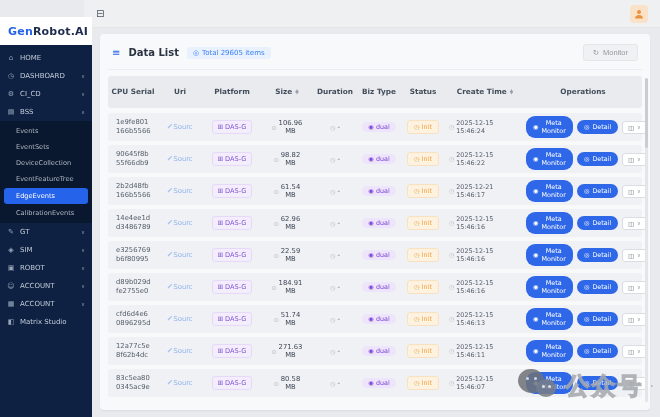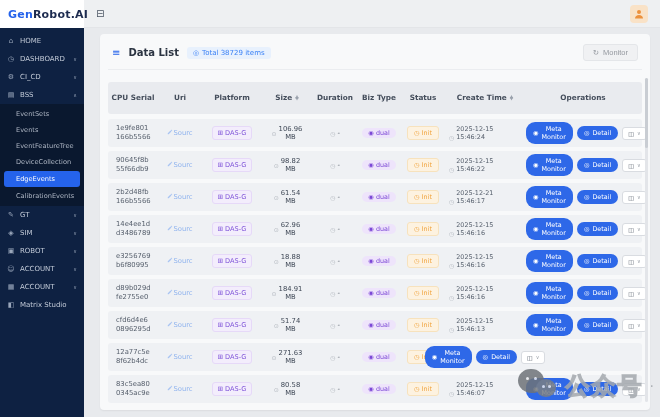--- a/index.html
+++ b/index.html
@@ -2,21 +2,21 @@
 <html><head>
 <meta charset="utf-8">
 <style>
   * { margin:0; padding:0; box-sizing:border-box; }
   html,body { width:660px; height:417px; overflow:hidden; }
   body {
     font-family:"DejaVu Sans","Liberation Sans",sans-serif;
     background:#e8eaed; position:relative; font-size:8px; color:#3a4352;
   }
   
-  .sidebar { position:absolute; left:0; top:0; bottom:0; width:84px; background:#0e2142; z-index:2; }
+  .sidebar { position:absolute; left:0; top:17px; bottom:0; width:92px; background:#0e2142; z-index:2; }
   .logo { height:28px; background:#ffffff; display:flex; align-items:center; padding-left:8px; font-weight:bold; font-size:11px; letter-spacing:.2px; }
   .logo .p1 { color:#2563eb; }
   .logo .p2 { color:#1d2b4f; }
   .nav { padding-top:4px; }
   .nav-item { display:flex; align-items:center; gap:5px; padding:5px 7px; color:#c3cbd8; font-size:7px; cursor:pointer; }
   .nav-item .nico { font-size:7px; width:8px; text-align:center; color:#9aa7bb; }
   .nav-item .nlabel { flex:1; white-space:nowrap; overflow:hidden; }
   .nav-item .chev { font-size:5px; color:#8e9bb0; }
   .submenu { background:#0a182f; padding:2px 0; }
   .sub-item { padding:4px 6px 4px 16px; color:#aeb6c4; font-size:6.6px; white-space:nowrap; overflow:hidden; cursor:pointer; }
@@ -33,36 +33,36 @@
   .bsep { color:#c0c6cd; }
   
   .card { position:absolute; left:16px; right:10px; top:34px; bottom:7px; background:#f8f9fa; border-radius:4px; box-shadow:0 1px 2px rgba(0,0,0,.06); padding:8px 8px 6px 8px; overflow:hidden; }
   .card-head { display:flex; align-items:center; gap:8px; padding:2px 4px 8px 4px; border-bottom:1px solid #ebedf0; }
   .dl-icon { color:#2563eb; font-size:10px; }
   .card-title { font-size:10px; font-weight:bold; color:#2b3442; }
   .total-badge { background:#e8f1fd; color:#3b82f6; font-size:7px; padding:2px 6px; border-radius:3px; display:flex; align-items:center; gap:3px; }
   .refresh-btn { margin-left:auto; background:#f0f1f3; border:1px solid #e4e6e9; color:#94989f; font-size:7.5px; border-radius:3px; padding:3px 9px; display:flex; gap:4px; align-items:center; cursor:pointer; }
   
   .tgrid { display:grid; grid-template-columns:50px 44px 60px 50px 46px 42px 46px 78px 1fr; align-items:center; }
-  .thead { background:#e9ebef; border-radius:3px; margin-top:12px; min-height:32px; padding:0 0; }
+  .thead { background:#e9ebef; border-radius:3px; margin-top:6px; min-height:32px; padding:0 0; }
   .th { font-size:7.3px; font-weight:bold; color:#454e5c; text-align:center; line-height:1.25; display:flex; align-items:center; justify-content:center; gap:3px; padding:0 3px; }
   .th .hl { white-space:pre-line; }
   .sorter { display:flex; flex-direction:column; line-height:.55; color:#9aa1ac; font-size:4.5px; cursor:pointer; }
   .rows { margin-top:5px; }
   .row { background:#eff1f4; border-radius:3px; margin-bottom:4px; min-height:26px; padding:3px 0; }
   .cell { display:flex; align-items:center; justify-content:center; gap:2px; font-size:6.8px; color:#555e6b; text-align:center; padding:0 2px; }
   .cell.serial { flex-direction:column; align-items:flex-start; padding-left:8px; line-height:1.35; gap:0; }
   .uri-link { color:#8fb3ee; display:flex; align-items:flex-start; gap:0; cursor:pointer; }
   .uri-link svg { width:6px; height:6px; fill:#a9c4f2; }
   .badge-platform { background:#f3edfc; border:1px solid #e6d9f8; color:#7e52d8; border-radius:3px; padding:2px 5px; font-size:6.6px; display:flex; gap:2px; align-items:center; }
   .muted-ico { color:#b4b9c0; font-size:6px; }
   .sizeblock { display:flex; flex-direction:column; line-height:1.25; color:#3f4856; }
   .badge-biz { background:#eee4fb; color:#7c48d6; border-radius:8px; padding:1px 6px; font-size:6.4px; display:flex; gap:2px; align-items:center; }
   .badge-status { background:#fdf2e0; border:1px solid #f7e2bd; color:#f0a23c; border-radius:3px; padding:2px 6px; font-size:6.4px; display:flex; gap:2px; align-items:center; }
-  .created { font-size:6.4px; color:#555e6b; display:flex; gap:2px; align-items:flex-end; text-align:left; line-height:1.3; max-width:72px; }
+  .created { font-size:6.4px; color:#555e6b; display:flex; gap:2px; align-items:center; text-align:left; line-height:1.3; max-width:72px; }
   .ops { display:flex; gap:4px; justify-content:center; align-items:center; }
   .btn-blue { background:#2e68e8; color:#fff; border:none; border-radius:9px; font-size:6.4px; padding:3px 7px; display:flex; gap:3px; align-items:center; cursor:pointer; font-family:inherit; }
   .btn-drop { background:#ffffff; border:1px solid #d9dce1; border-radius:3px; padding:2px 5px; display:flex; gap:3px; align-items:center; cursor:pointer; }
   .btn-drop .di { font-size:6px; color:#4a5360; }
   .btn-drop .dc { font-size:5px; color:#9aa0a8; }
   .vscroll { position:absolute; right:2px; top:44px; bottom:8px; width:3px; background:#e3e5e9; border-radius:2px; }
   .vscroll .thumb { width:3px; height:70px; background:#c9cdd3; border-radius:2px; }
   
   .watermark { position:absolute; right:6px; bottom:14px; display:flex; align-items:center; gap:6px; z-index:5; pointer-events:none; opacity:.85; }
   .wm-text { font-size:24px; font-weight:bold; color:transparent; -webkit-text-stroke:1.2px #a4a9ae; letter-spacing:2px; }
@@ -94,24 +94,24 @@
         <span class="nico">⚙</span>
         <span class="nlabel">CI_CD</span>
         <span class="chev">∨</span>
       </div>
       <div class="nav-item">
         <span class="nico">▤</span>
         <span class="nlabel">BSS</span>
         <span class="chev">∧</span>
       </div>
       <div class="submenu">
+        <div class="sub-item">Events</div>
         <div class="sub-item">EventSets</div>
-        <div class="sub-item">Events</div>
+        <div class="sub-item">DeviceCollection</div>
         <div class="sub-item">EventFeatureTree</div>
-        <div class="sub-item">DeviceCollection</div>
         <div class="sub-item active">EdgeEvents</div>
         <div class="sub-item">CalibrationEvents</div>
       </div>
       <div class="nav-item">
         <span class="nico">✎</span>
         <span class="nlabel">GT</span>
         <span class="chev">∨</span>
       </div>
       <div class="nav-item">
         <span class="nico">◈</span>
@@ -157,21 +157,21 @@
       <span class="bsep">/</span>
       <span class="crumb">EdgeEvents</span>
     </div>
 
   <div class="card">
     <div class="card-head">
       <span class="dl-icon">≡</span>
       <span class="card-title">Data List</span>
       <span class="total-badge">
         <span>◎</span>
-        <span>Total 38729 items</span>
+        <span>Total 29605 items</span>
       </span>
       <button class="refresh-btn">
         <span>↻</span>
         <span>Monitor</span>
       </button>
     </div>
     <div class="thead tgrid" id="thead">
         <div class="th">
           <span class="hl">CPU Serial</span>
         </div>
@@ -476,21 +476,21 @@
           </div>
           <div class="cell">
             <span class="badge-platform">
               <span>⊞</span>
               <span>DAS-G</span>
             </span>
           </div>
           <div class="cell">
             <span class="muted-ico">⊙</span>
             <span class="sizeblock">
-              <span>18.88</span>
+              <span>22.59</span>
               <span>MB</span>
             </span>
           </div>
           <div class="cell">
             <span class="muted-ico">◷</span>
             <span>-</span>
           </div>
           <div class="cell">
             <span class="badge-biz">
               <span>◉</span>
@@ -683,20 +683,26 @@
           <div class="cell">
             <span class="badge-biz">
               <span>◉</span>
               <span>dual</span>
             </span>
           </div>
           <div class="cell">
             <span class="badge-status">
               <span>◷</span>
               <span>Init</span>
+            </span>
+          </div>
+          <div class="cell">
+            <span class="created">
+              <span class="muted-ico">◷</span>
+              <span>2025-12-15 15:46:11</span>
             </span>
           </div>
           <div class="cell ops">
             <button class="btn-blue">
               <span>◉</span>
               <span>Meta Monitor</span>
             </button>
             <button class="btn-blue">
               <span>◎</span>
               <span>Detail</span>

